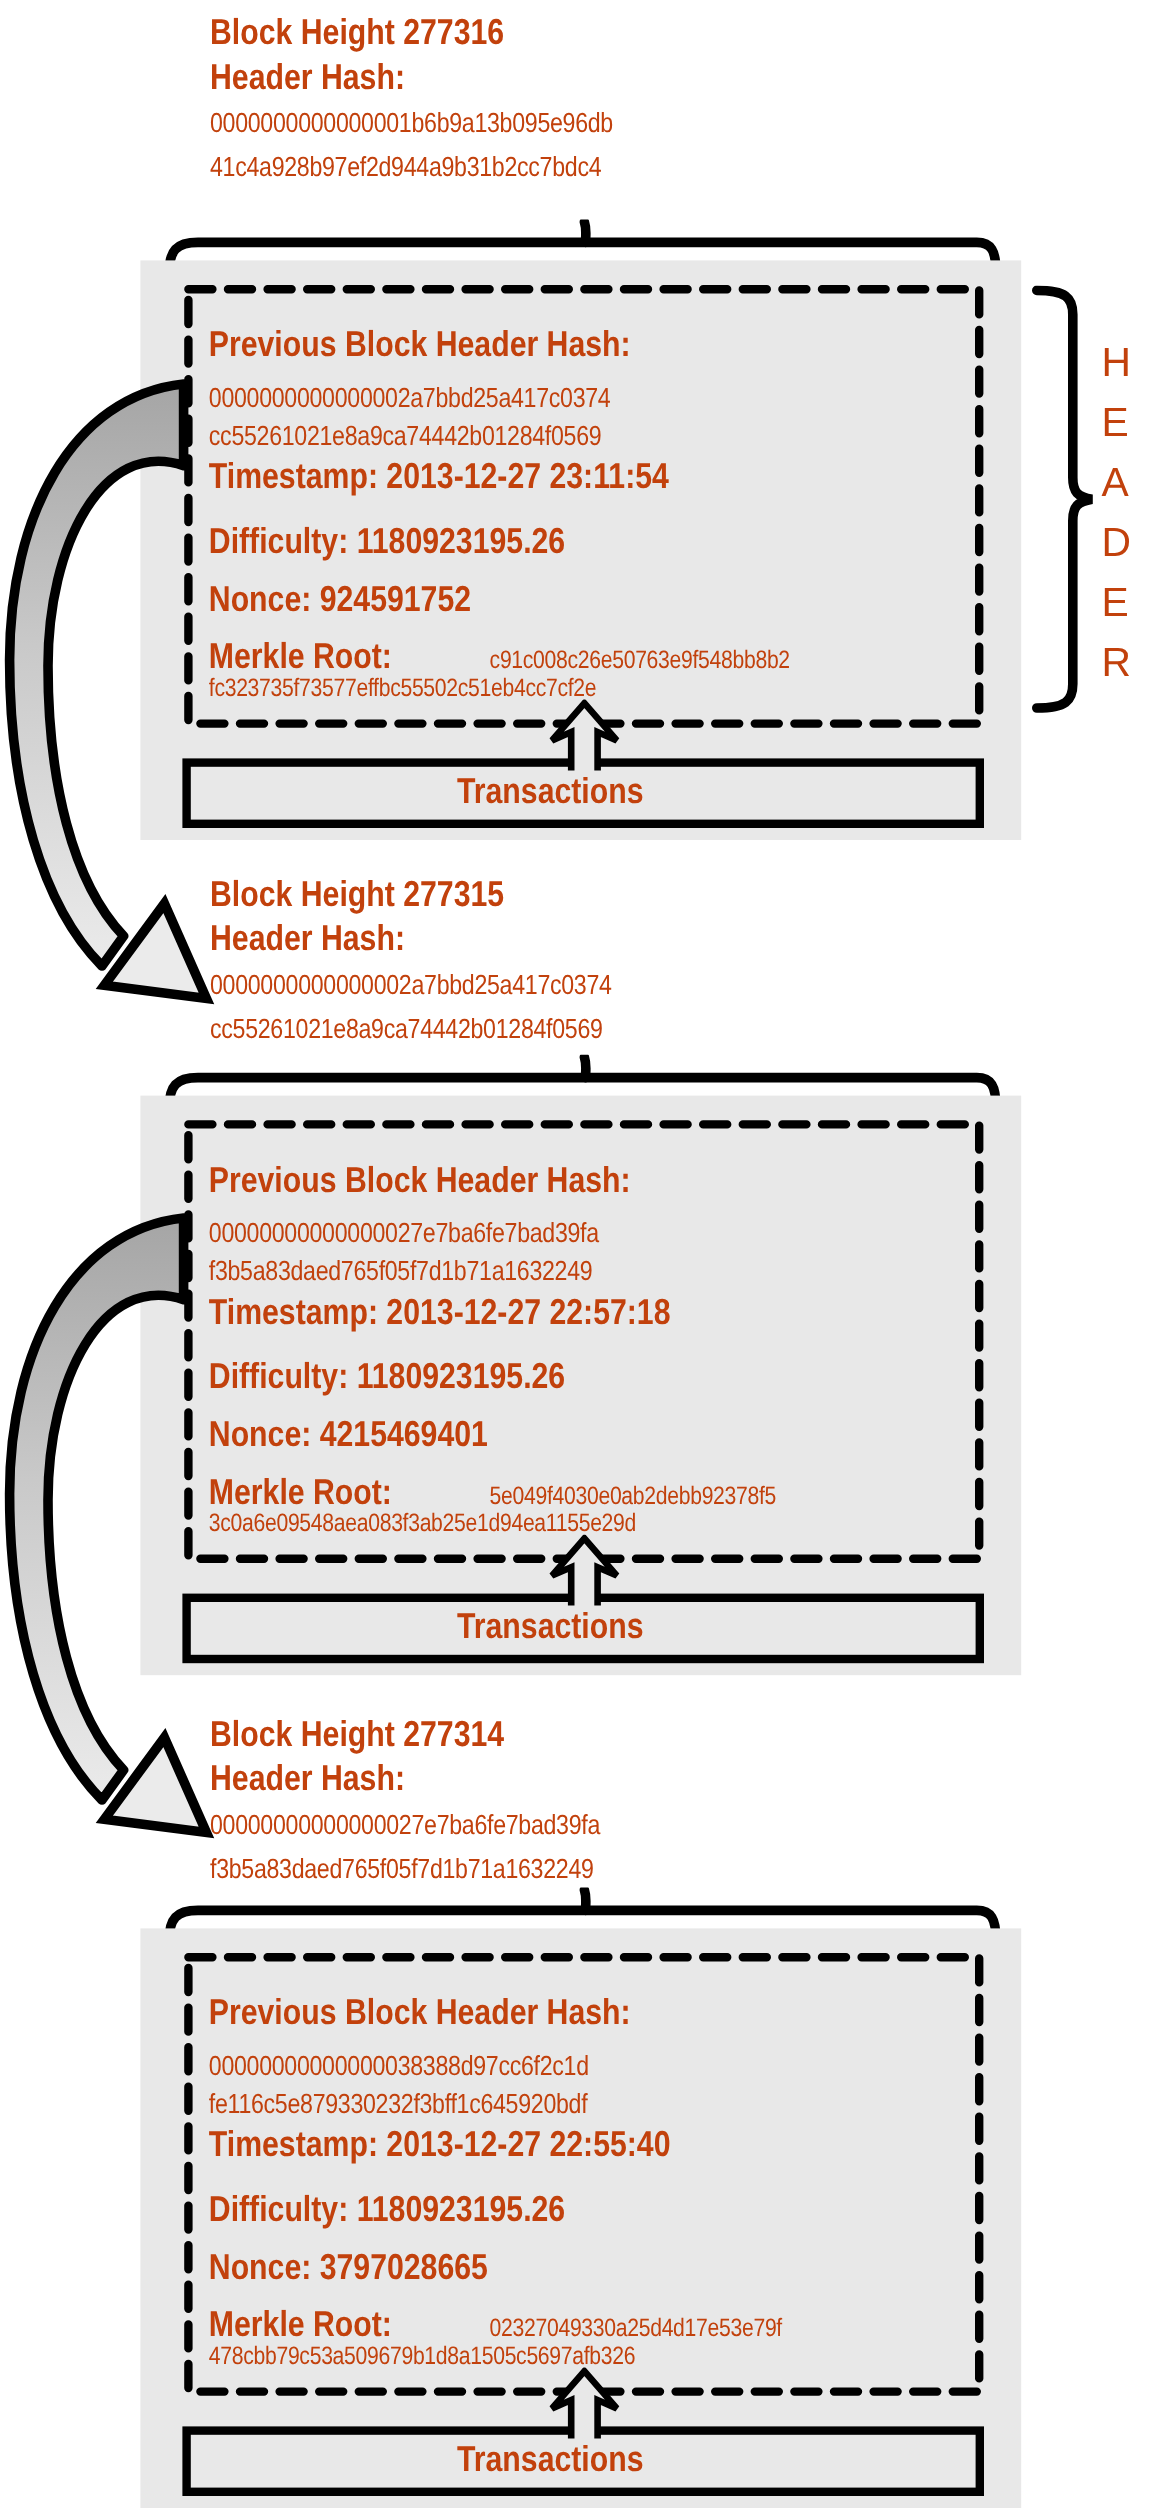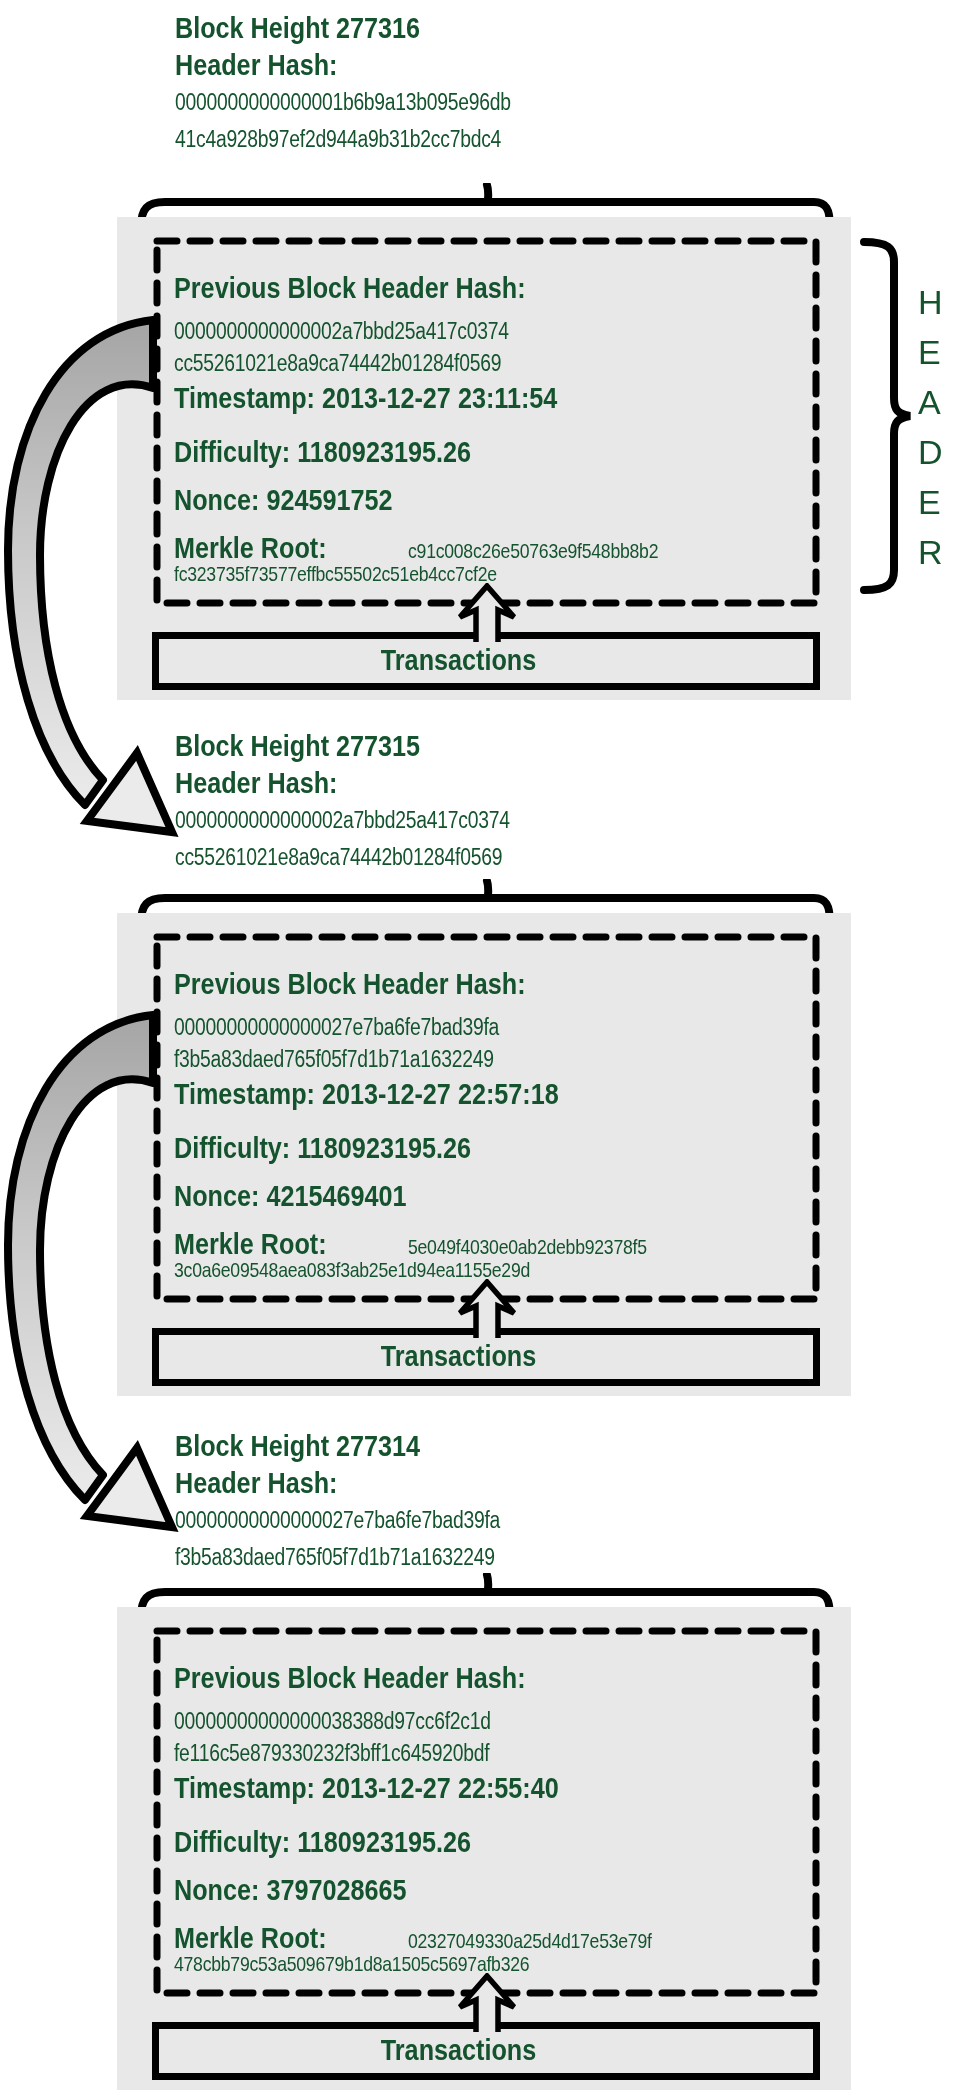--- a/index.html
+++ b/index.html
@@ -1,18 +1,18 @@
 <!DOCTYPE html>
 <html><head>
 <meta charset="utf-8">
 <style>
   html,body{margin:0;padding:0;background:#ffffff;}
   #canvas{
     position:relative;width:965px;height:2099px;overflow:hidden;background:#ffffff;
-    font-family:"Liberation Sans", sans-serif;color:#14532d;
+    font-family:"Liberation Sans", sans-serif;color:#c2410c;
   }
   .abs{position:absolute;}
   .cx{transform:scaleX(0.84);transform-origin:0 0;white-space:nowrap;line-height:1.15;}
   .t-lbl{font-size:30px;font-weight:700;}
   .t-hash{font-size:23px;font-weight:400;letter-spacing:-0.3px;}
   .t-sm{font-size:21px;font-weight:400;letter-spacing:-0.3px;}
 
   .blk{position:absolute;inset:0;}
   .blk-1{--T:217;--C:11;}
   .blk-2{--T:913;--C:729;}

